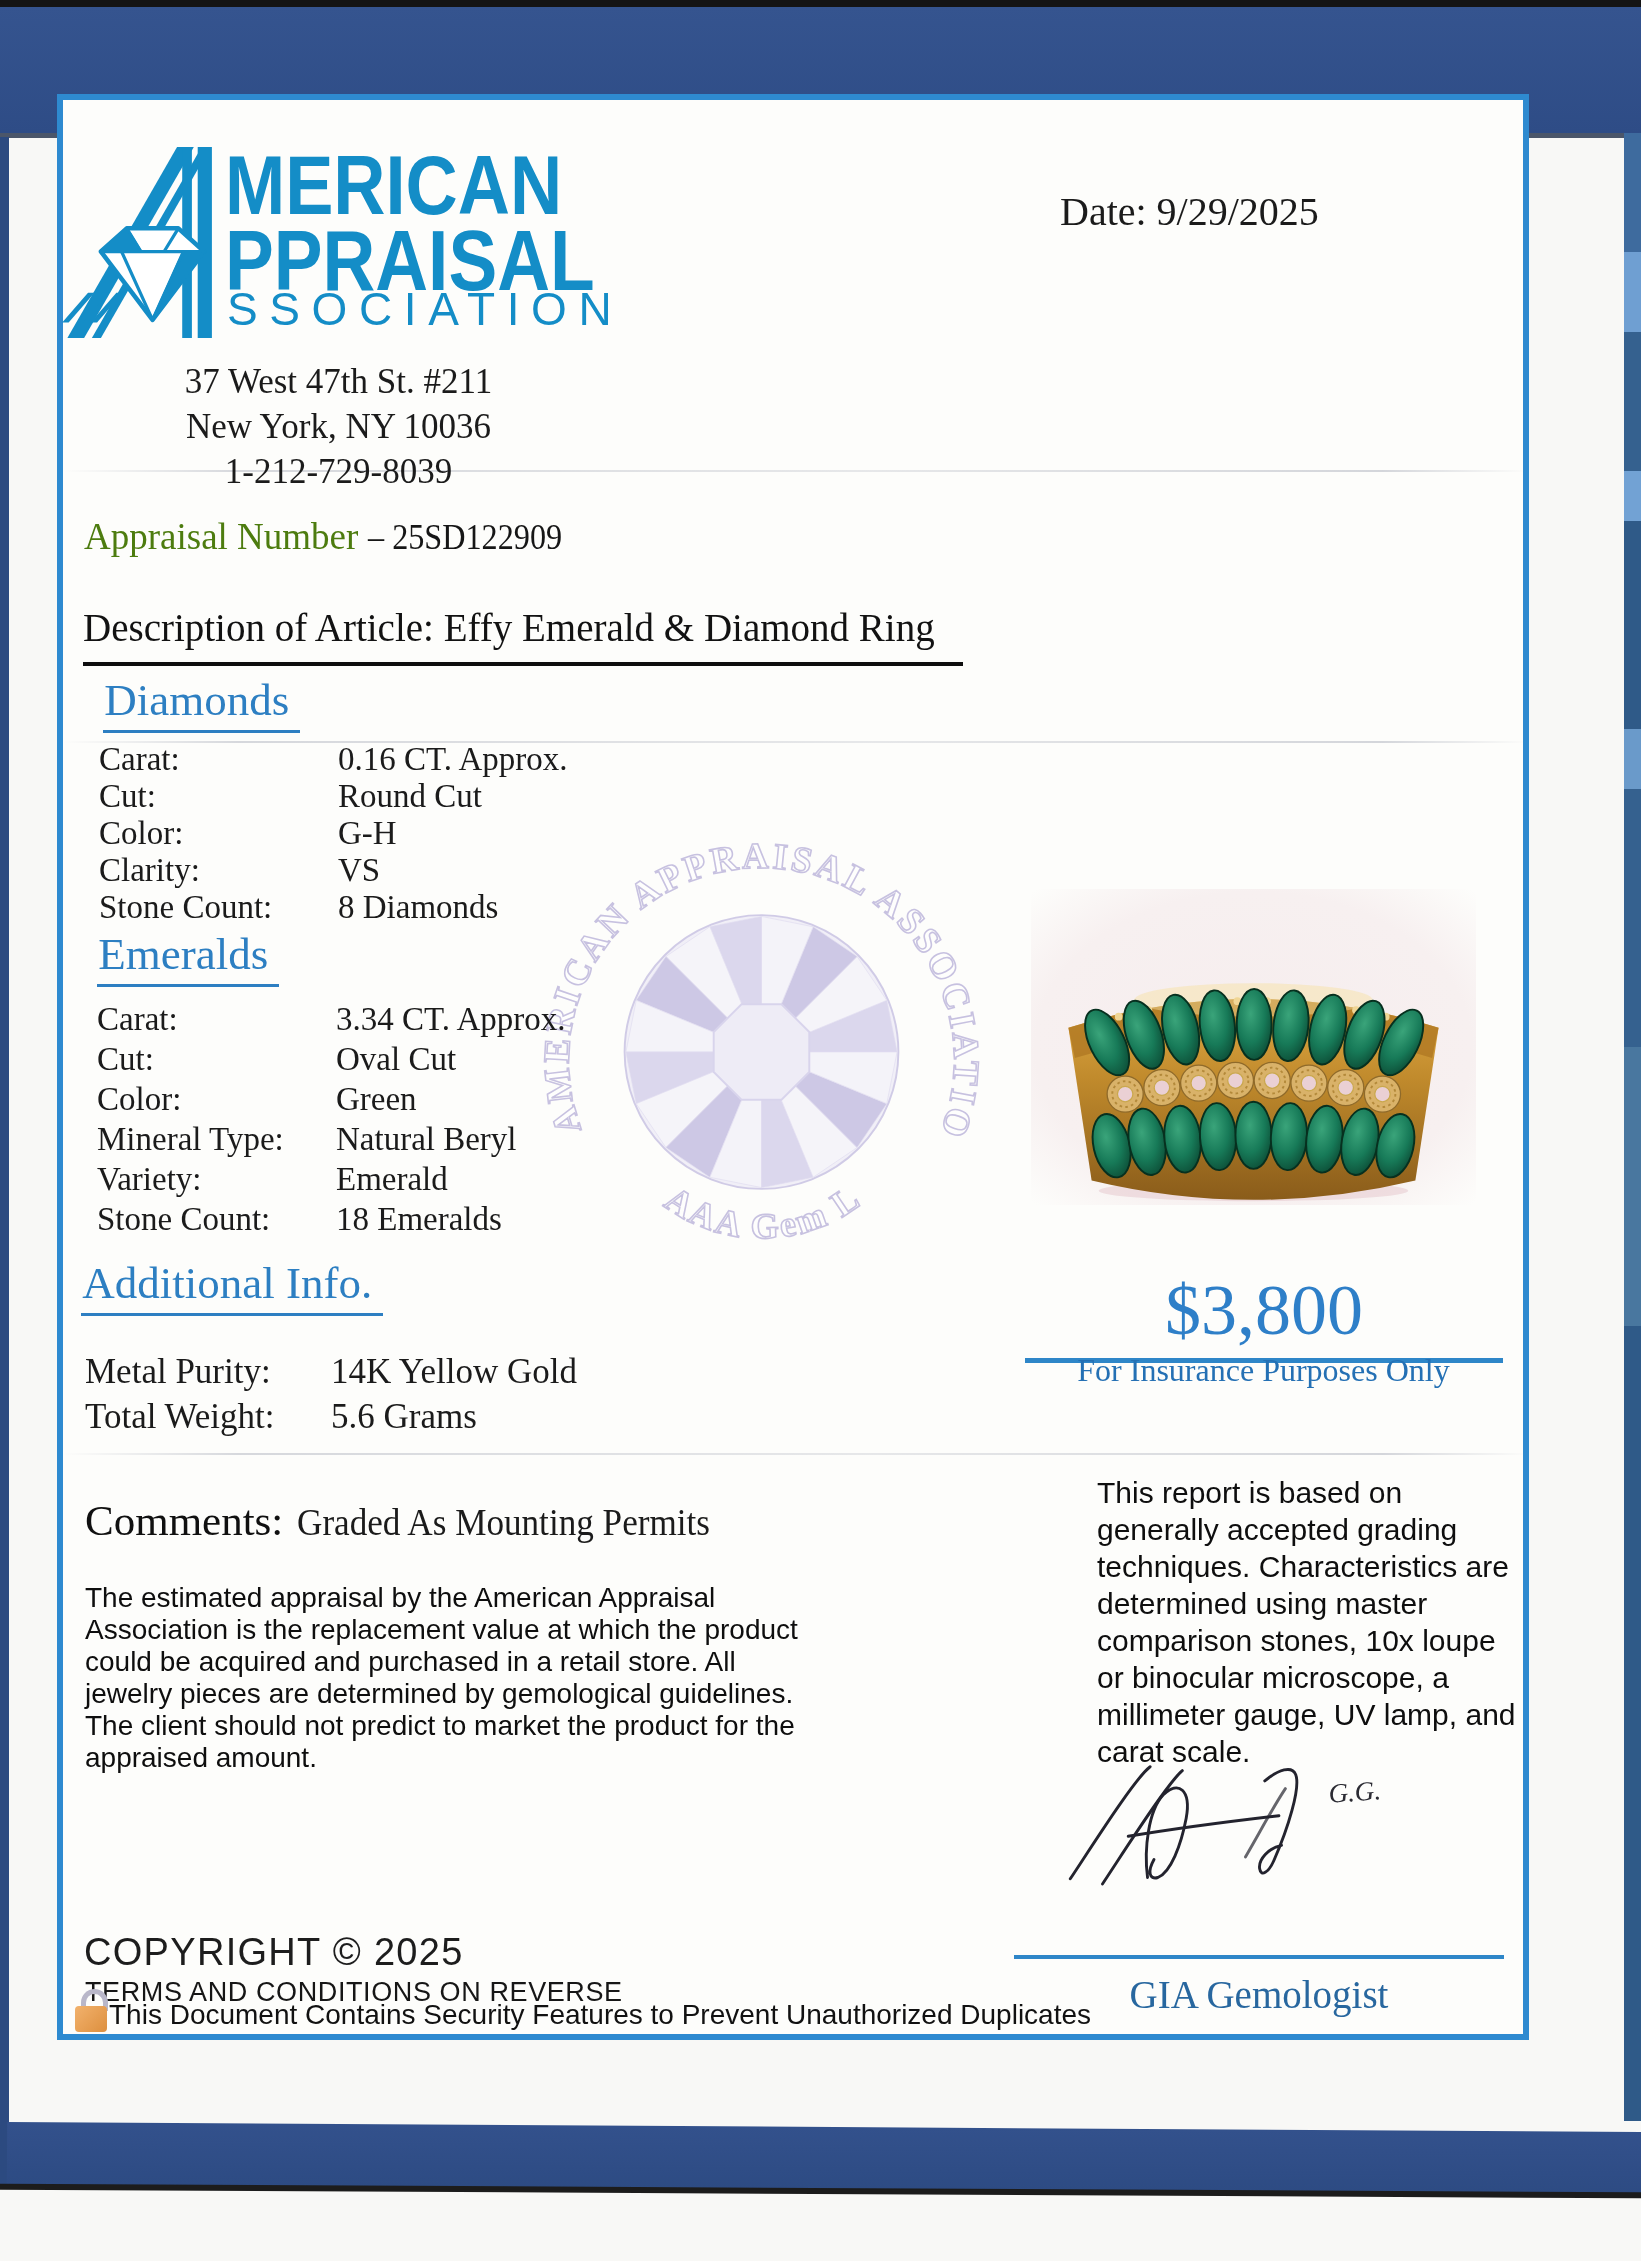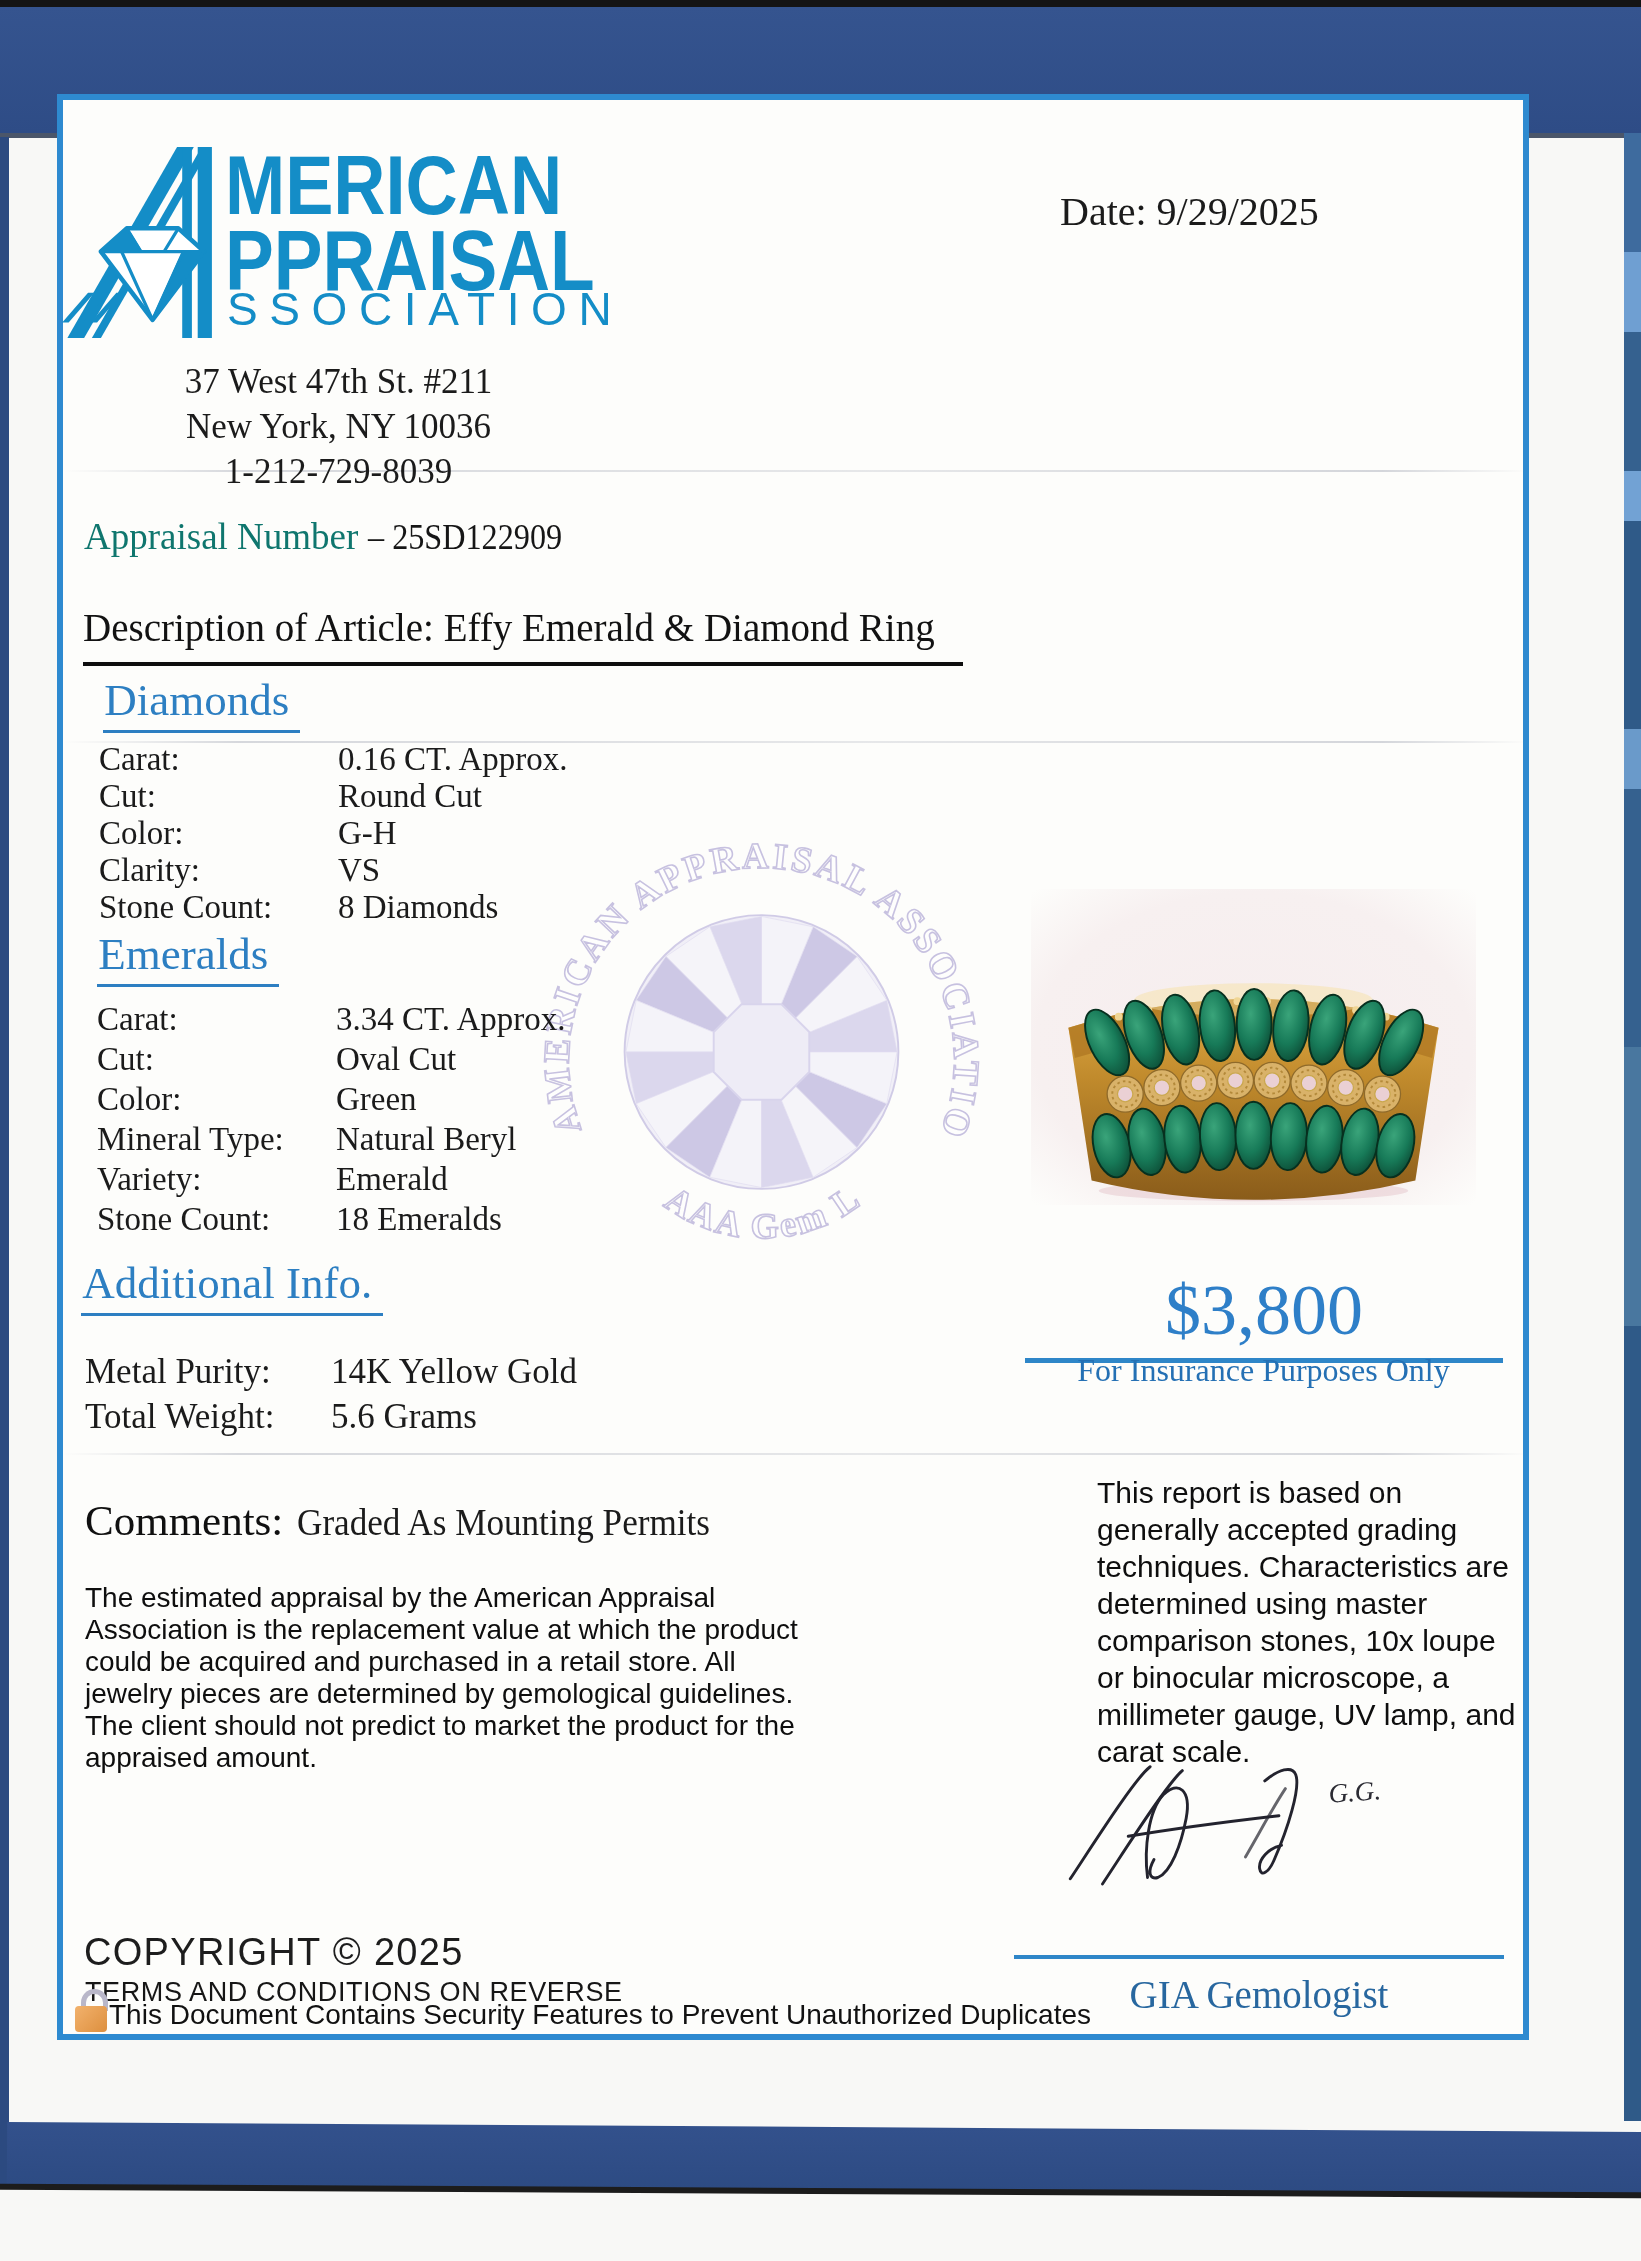--- a/index.html
+++ b/index.html
@@ -31,21 +31,21 @@
      transform:scaleX(.86);transform-origin:left top;line-height:1;}
   .brand-l1{left:225px;top:143px;font-size:84px;}
   .brand-l2{left:225px;top:218px;font-size:85px;}
   .brand-l3{left:227px;top:286px;font-size:46px;font-weight:normal;letter-spacing:11.6px;transform:none;}
 
   .date{left:1060px;top:188px;font-size:40px;}
 
   .address{left:106px;top:359px;width:465px;text-align:center;font-size:35px;line-height:45px;}
 
   .appraisal-line{left:84px;top:515px;font-size:37px;white-space:nowrap;}
-  .appraisal-label{color:#0f766e;}
+  .appraisal-label{color:#4d7c0f;}
   .appraisal-value{color:#161616;display:inline-block;transform:scaleX(.92);transform-origin:left bottom;font-size:35px;}
 
   .description{left:83px;top:605px;font-size:39px;white-space:nowrap;color:#121212;
      border-bottom:4.5px solid #0e0e0e;padding:0 28px 12px 0;}
 
   .sec-head{font-size:45px;color:#2d7fc2;border-bottom:3.9px solid #2d7fc2;padding:0 10.3px 3.9px 1.3px;width:fit-content;}
   .h-diamonds{left:103px;top:674px;}
   .h-emeralds{left:97px;top:928px;}
   .h-additional{left:81px;top:1257px;}
 

